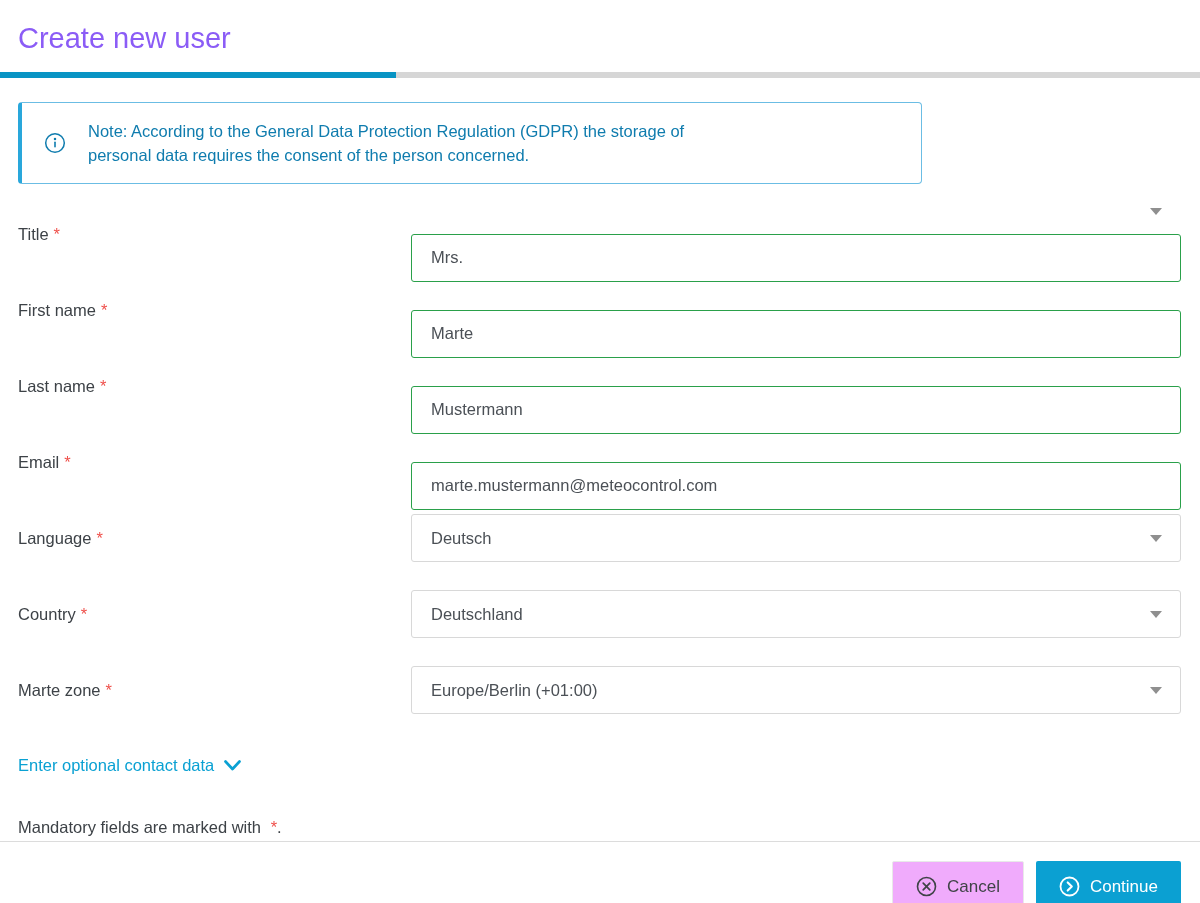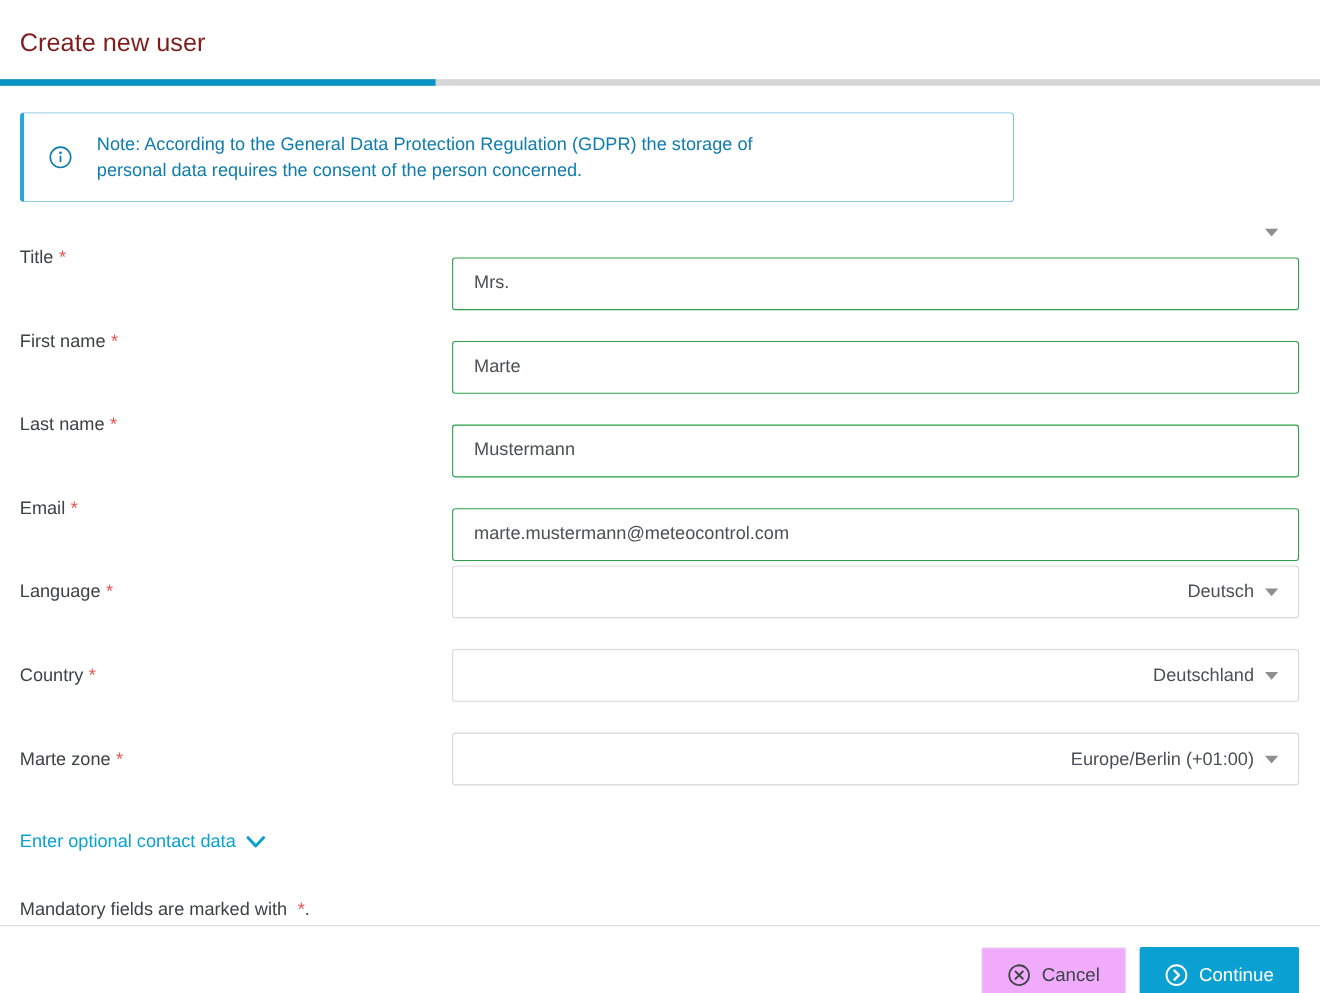--- a/index.html
+++ b/index.html
@@ -6,23 +6,23 @@
   html, body { width: 1200px; height: 903px; overflow: hidden; }
   body {
     font-family: "Liberation Sans", "DejaVu Sans", sans-serif;
     background: #ffffff;
     color: #3d4247;
     position: relative;
   }
 
   
   .page-title {
-    font-size: 23px;
+    font-size: 29px;
     font-weight: 400;
-    color: #7f1d1d;
+    color: #8b5cf6;
     margin: 21px 18px 0 18px;
     line-height: 34px;
   }
   .progress-track {
     margin-top: 17px;
     width: 100%;
     height: 6px;
     background: #d6d6d6;
   }
   .progress-fill {
@@ -81,21 +81,21 @@
     font-family: "Liberation Sans", "DejaVu Sans", sans-serif;
     font-size: 16.5px;
     color: #4b5056;
     padding: 0 40px 0 19px;
     display: flex;
     align-items: center;
     cursor: pointer;
   }
   input.control { cursor: text; outline: none; }
   .state-valid   { border: 1px solid #2aa04a; margin-top: 47px; }
-  .state-default { border: 1px solid #d8d8d8; justify-content: flex-end; }
+  .state-default { border: 1px solid #d8d8d8; }
   .caret {
     position: absolute;
     right: 19px;
     top: 21px;
     width: 0; height: 0;
     border-left: 6px solid transparent;
     border-right: 6px solid transparent;
     border-top: 7px solid #8f8f8f;
     pointer-events: none;
   }

